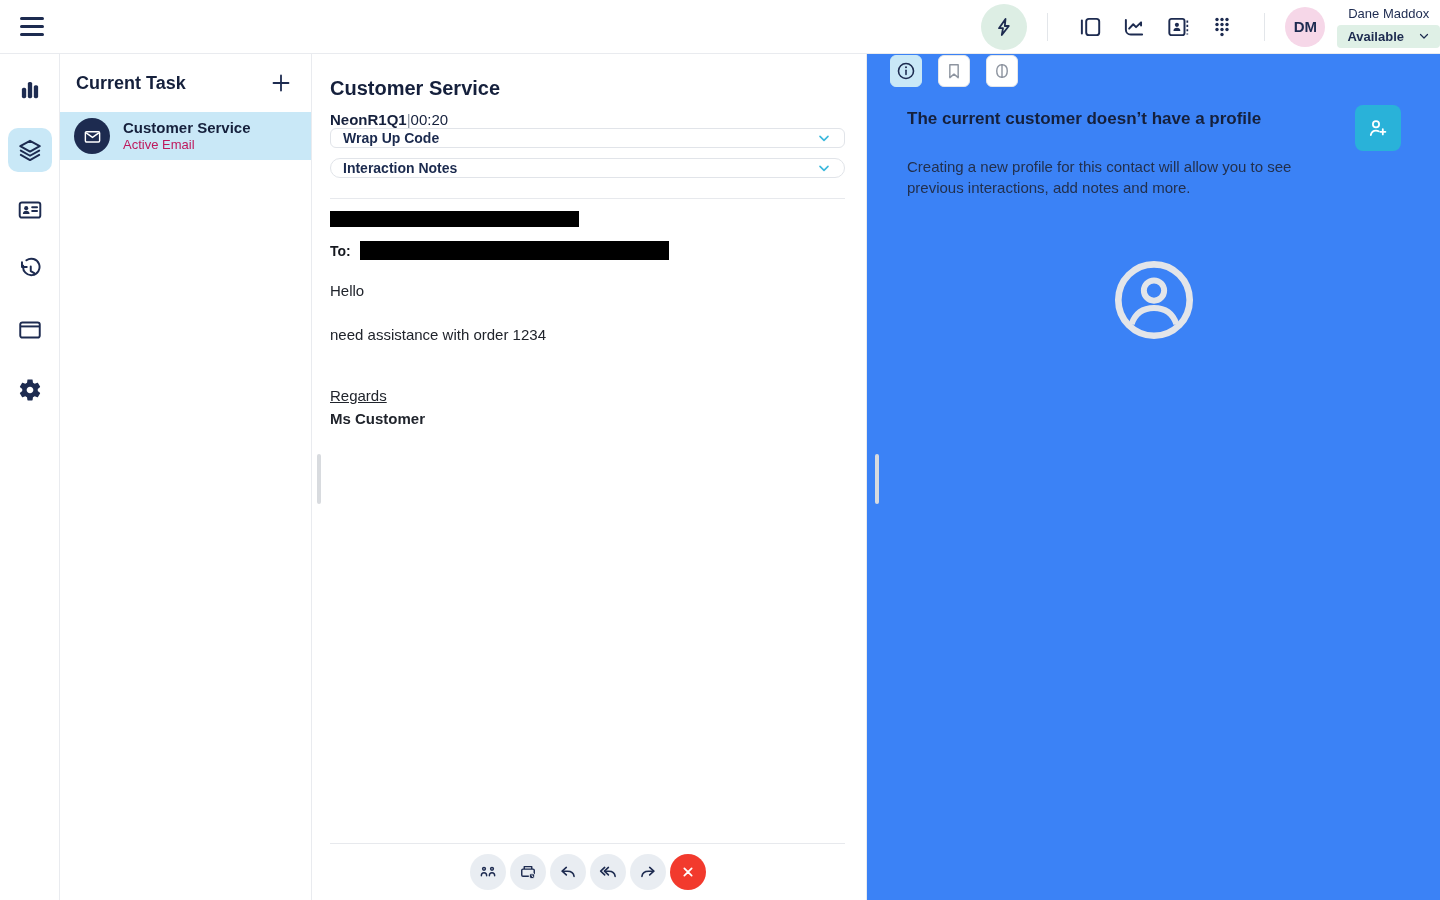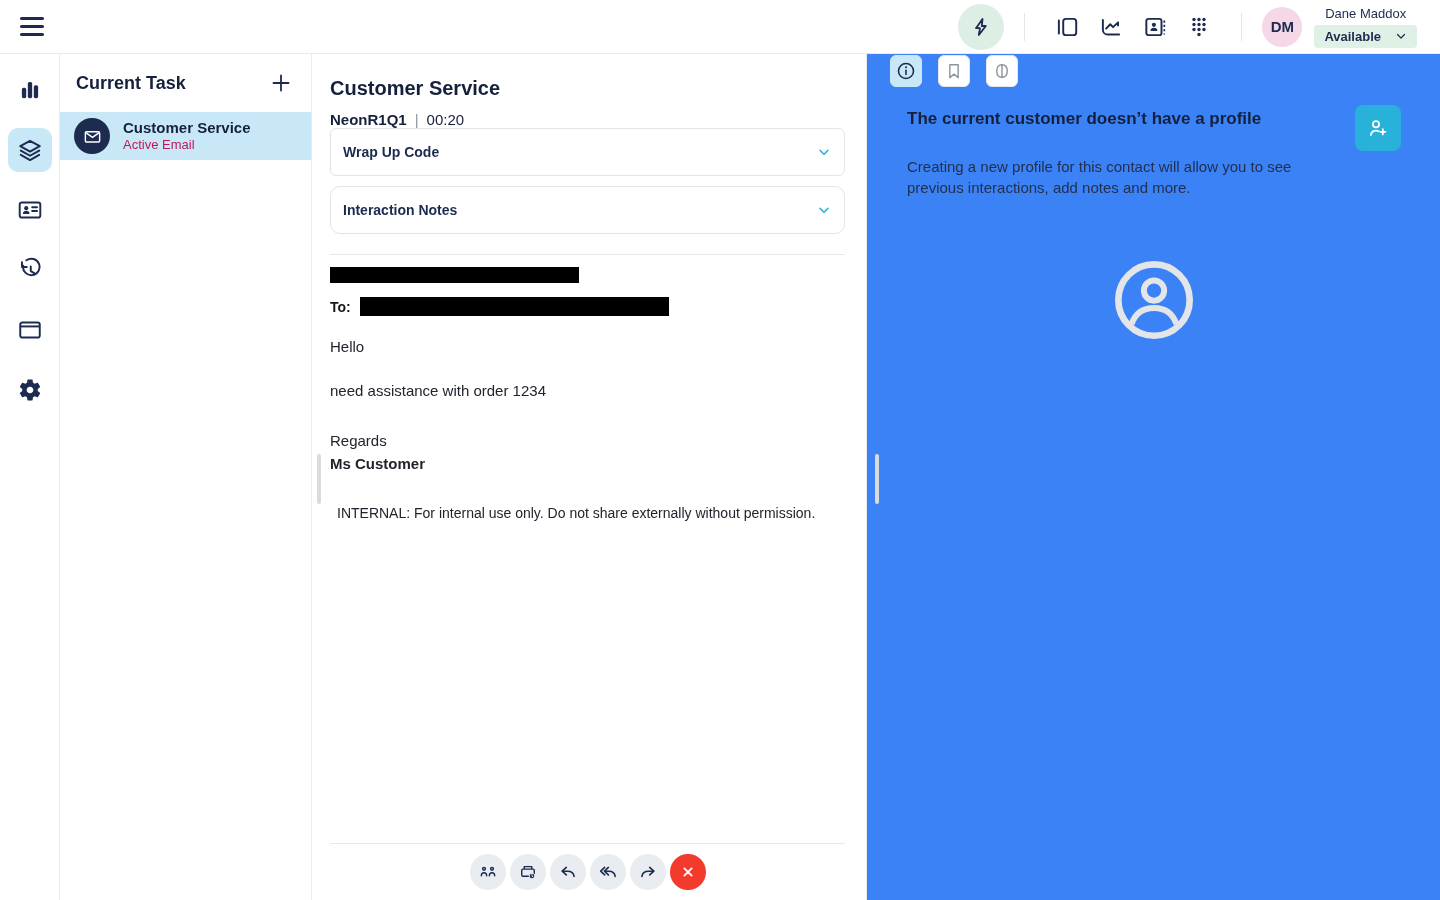--- a/index.html
+++ b/index.html
@@ -15,21 +15,21 @@
   .app-header {
     position:absolute; top:0; left:0; right:0; height:54px;
     background:#fff; border-bottom:1px solid #e9ebef;
     display:flex; align-items:center; z-index:20;
   }
   .hamburger {
     margin-left:16px; width:32px; height:32px; border:none; background:none;
     display:flex; flex-direction:column; justify-content:center; gap:5px; cursor:pointer; padding:0 4px;
   }
   .hamburger span { display:block; height:3px; border-radius:2px; background:#1d2b50; }
-  .header-right { margin-left:auto; display:flex; align-items:center; padding-right:23px; }
+  .header-right { margin-left:auto; display:flex; align-items:center; }
   .bolt-btn {
     width:46px; height:46px; border-radius:50%; background:#ddeee4; border:none; cursor:pointer;
     display:flex; align-items:center; justify-content:center; color:#1d2b50;
   }
   .hdr-divider { width:1px; height:28px; background:#e3e6ea; margin:0 20px; }
   .hdr-icon-btn {
     width:44px; height:40px; border:none; background:none; cursor:pointer;
     display:flex; align-items:center; justify-content:center; color:#1d2b50;
   }
   .user-avatar {
@@ -77,42 +77,42 @@
   }
   .task-texts { display:flex; flex-direction:column; }
   .task-name { font-size:15px; font-weight:700; color:#15203c; line-height:18px; }
   .task-sub { font-size:13px; color:#be185d; line-height:16px; }
 
   
   .main {
     position:absolute; top:54px; left:312px; bottom:0; width:554px; background:#fff; padding:0 21px 0 18px;
   }
   .main-title { font-size:20px; font-weight:700; color:#15203c; margin-top:23px; }
-  .main-sub { margin-top:11px; font-size:15px; display:flex; gap:8px; align-items:baseline; }
+  .main-sub { margin-top:11px; font-size:15px; display:flex; align-items:baseline; }
   .queue-name { font-weight:700; color:#15203c; }
   .sub-sep { color:#8d95a3; }
   .timer { color:#15203c; }
   .collapse-box {
-    height:48px; border:1px solid #e1e4e9; border-radius:6px; background:#fff; width:100%;
+    height:20px; border:1px solid #e1e4e9; border-radius:6px; background:#fff; width:100%;
     display:flex; align-items:center; padding:0 12px; cursor:pointer;
     font-family:"Liberation Sans", sans-serif;
   }
   .collapse-box + .collapse-box { margin-top:10px;border-radius:10px; }
   .collapse-box:first-of-type { margin-top:24px; }
   .collapse-label { font-size:14px; font-weight:700; color:#1b2a4e; }
   .collapse-chevron { margin-left:auto; color:#3ab8dc; }
   .email-divider { margin-top:20px; border-top:1px solid #e7e9ed; }
   .redact-subject { margin-top:12px; width:249px; height:16px; background:#000; }
   .to-row { margin-top:14px; display:flex; align-items:center; gap:9px; }
   .to-label { font-size:14px; font-weight:700; color:#15181f; }
   .redact-recipient { width:309px; height:19px; background:#000; }
   .email-text { font-size:15px; color:#20242c; }
   .greeting { margin-top:22px; }
   .email-body { margin-top:27px; }
-  .signoff { margin-top:33px; }
+  .signoff { margin-top:44px;text-decoration:underline; }
   .signature { margin-top:6px;font-weight:bold; }
   .internal-note { margin-top:33px; padding-left:7px; font-size:14px; color:#20242c; }
 
   .main-scroll-thumb {
     position:absolute; left:5px; top:400px; width:4px; height:50px; border-radius:2px; background:#d8dbdf;
   }
 
   .email-toolbar {
     position:absolute; left:18px; right:21px; bottom:0; height:57px;
     border-top:1px solid #e7e9ed; display:flex; align-items:center; justify-content:center; gap:4px;
@@ -346,21 +346,20 @@
   <div class="to-row">
     <span class="to-label">To:</span>
     <span class="redact-recipient"></span>
   </div>
 
   <div class="email-text greeting">Hello</div>
   <div class="email-text email-body">need assistance with order 1234</div>
   <div class="email-text signoff">Regards</div>
   <div class="email-text signature">Ms Customer</div>
 
-  <div class="internal-note">INTERNAL: For internal use only. Do not share externally without permission.</div>
 
   <div class="main-scroll-thumb"></div>
 
   <div class="email-toolbar">
     <button class="tool-btn">
       <span>
         <svg width="20" height="20" viewBox="0 0 24 24" fill="none" stroke="currentColor" stroke-width="1.7" stroke-linecap="round" stroke-linejoin="round">
           <circle cx="7.2" cy="8.2" r="1.7"></circle>
           <path d="M4 16.5 c0-2.3 1.4-3.6 3.2-3.6 s3.2 1.3 3.2 3.6"></path>
           <circle cx="16.8" cy="8.2" r="1.7"></circle>

